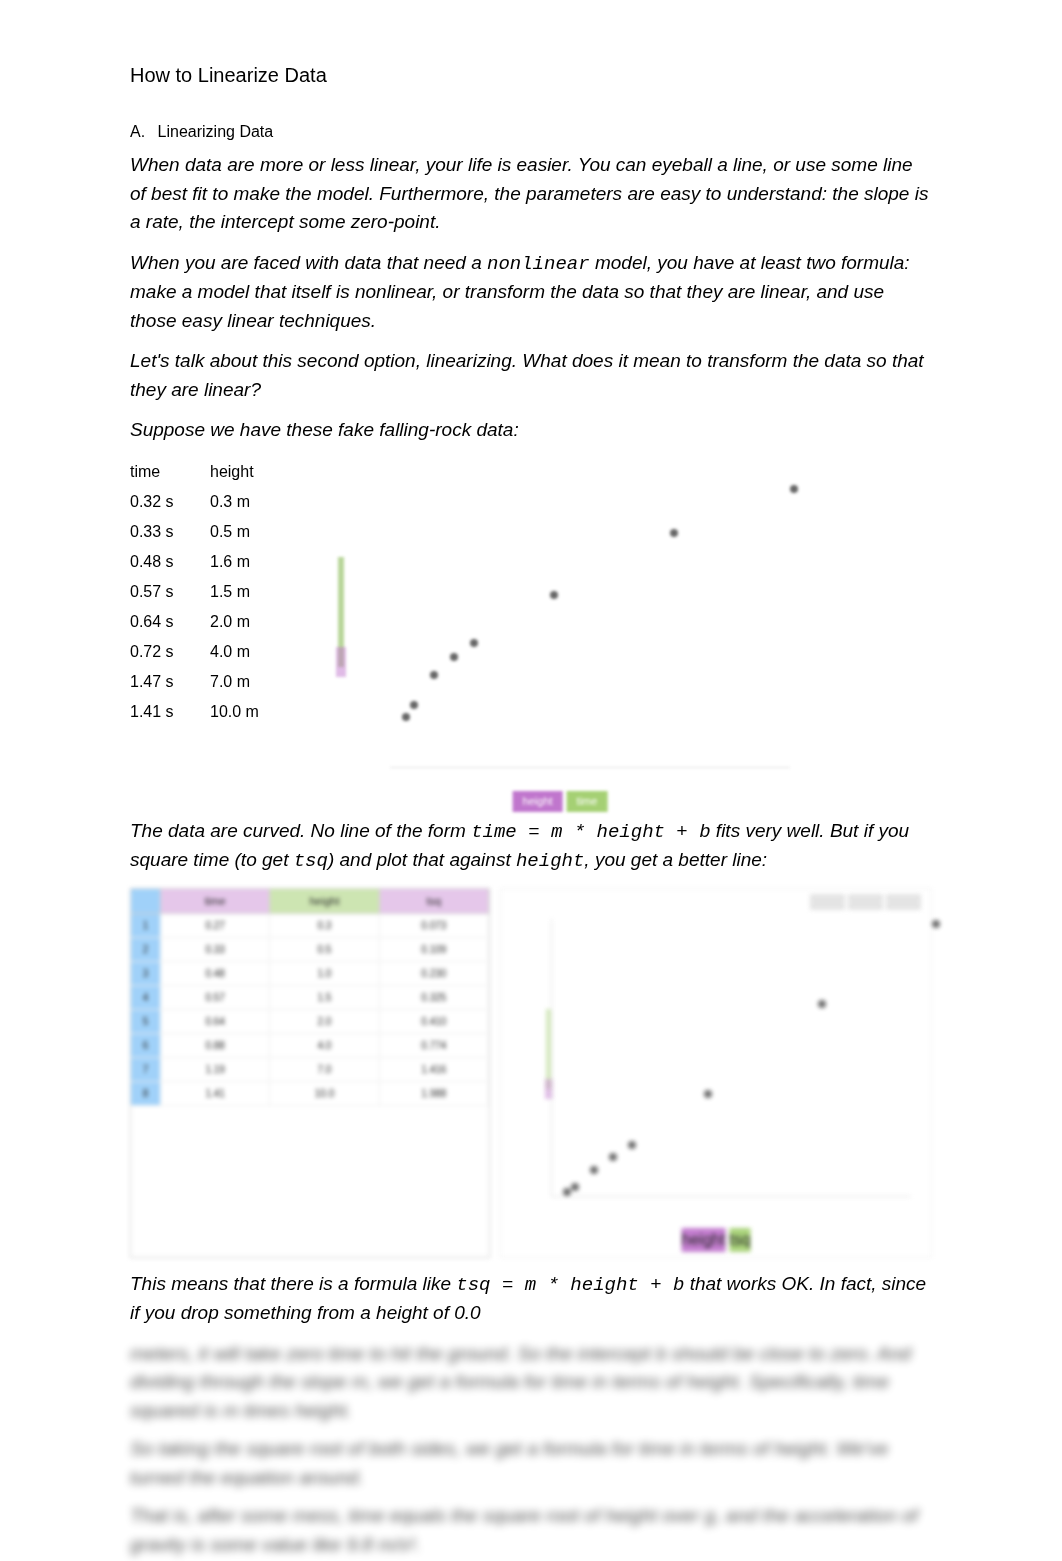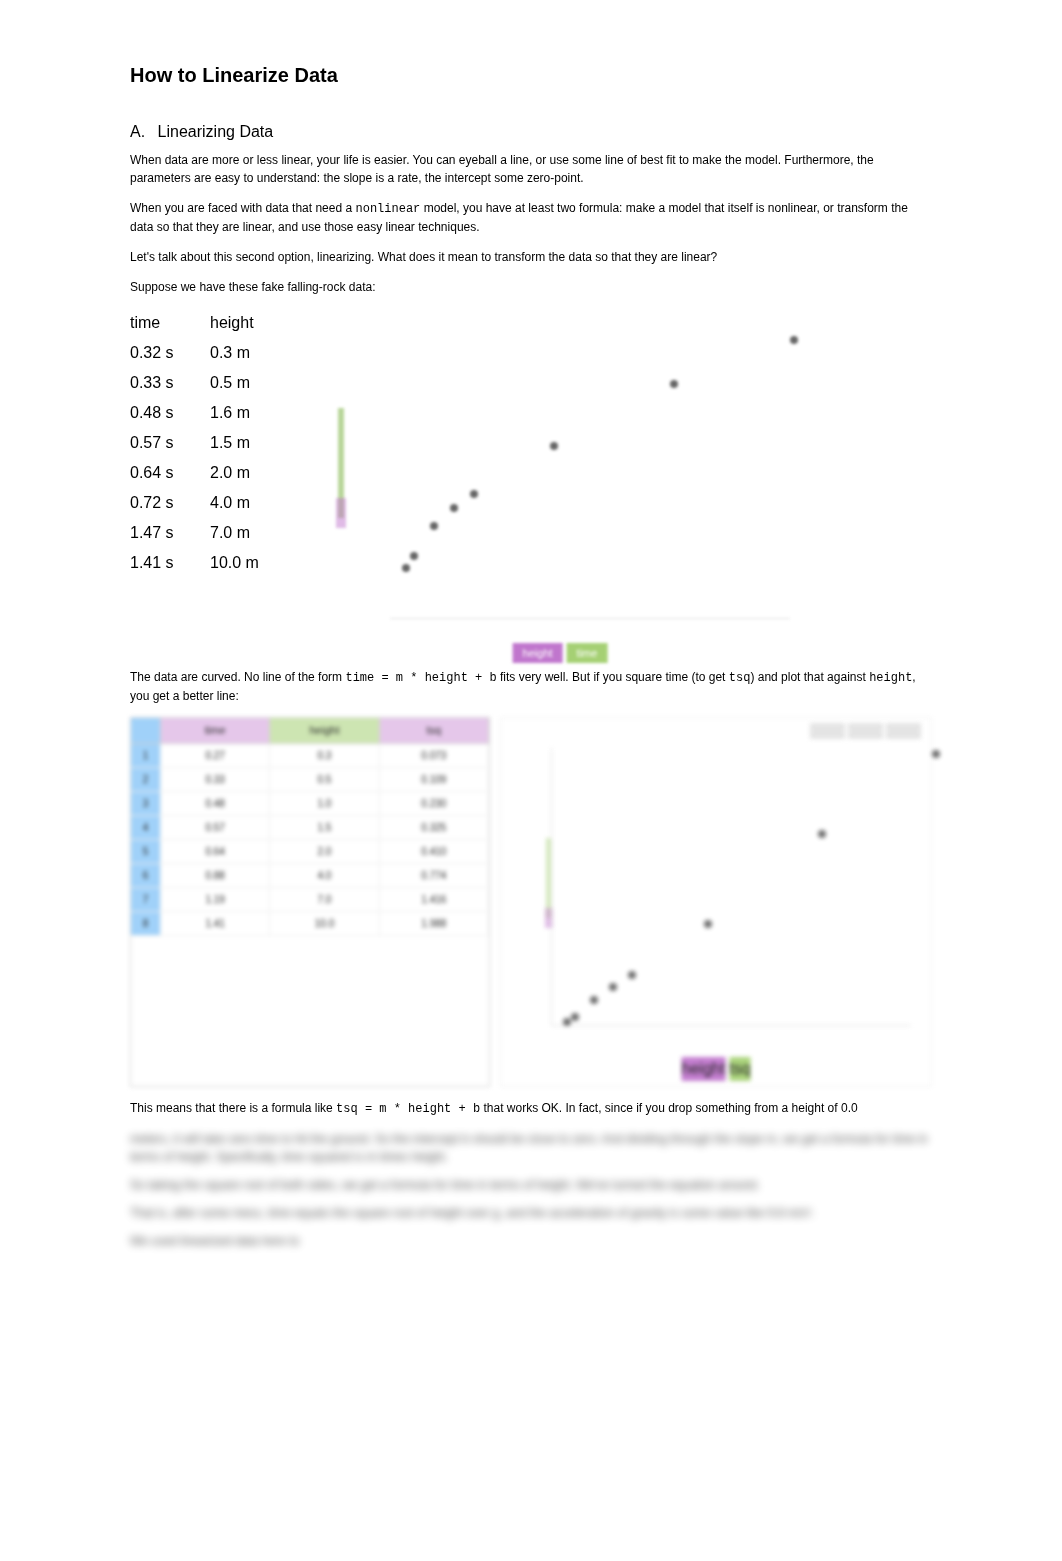--- a/index.html
+++ b/index.html
@@ -11,34 +11,35 @@
       font-family: Arial, Helvetica, sans-serif;
       font-size: 16px;
       line-height: 1.5;
       color: #000;
       background: #fff;
       width: 1062px;
       padding: 60px 130px 40px 130px;
     }
     .title {
       font-size: 20px;
-      font-weight: bold;
+      font-weight: normal;
       margin-bottom: 30px;
     }
     .section-heading {
       font-size: 16px;
       margin-bottom: 7px;
     }
     .section-letter {
       display: inline-block;
       margin-right: 8px;
     }
     p {
       margin-bottom: 12px;
-      font-size: 12px;
+      font-size: 19px;
+      font-style: italic;
     }
     .mono {
       font-family: 'Courier New', monospace;
     }
     .data-row {
       display: flex;
       gap: 30px;
       margin-top: 8px;
     }
     .data-table {

